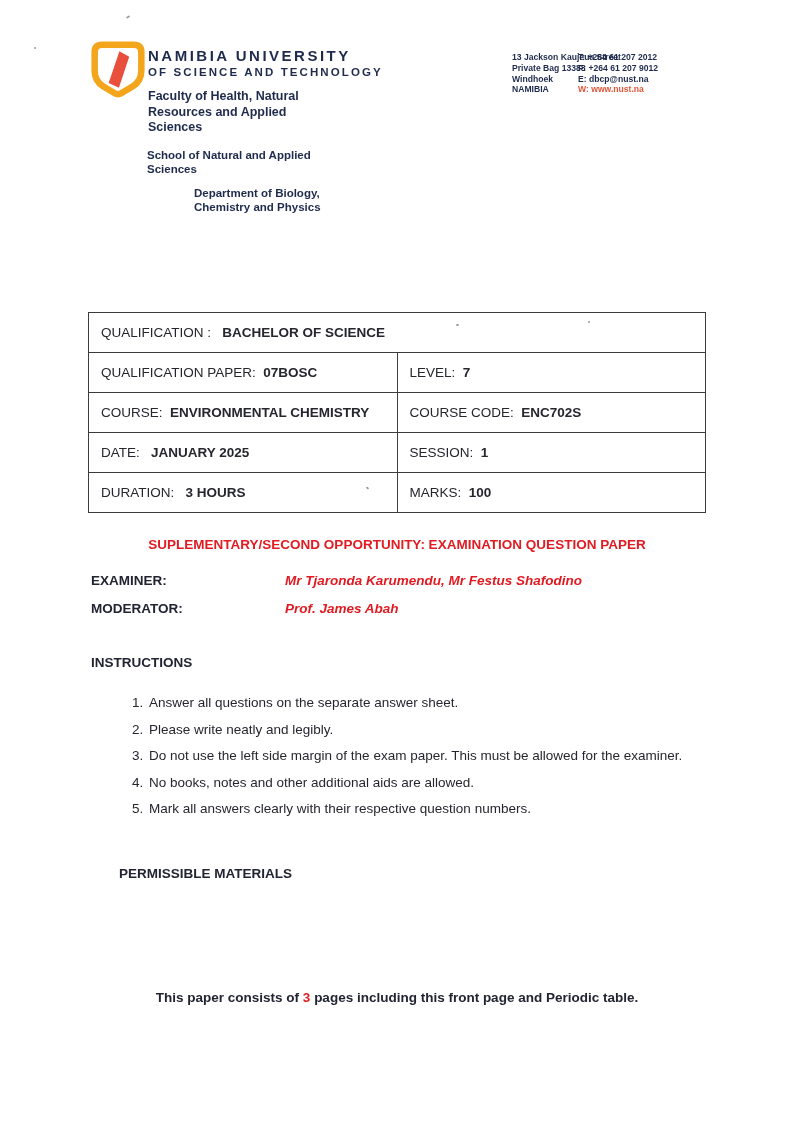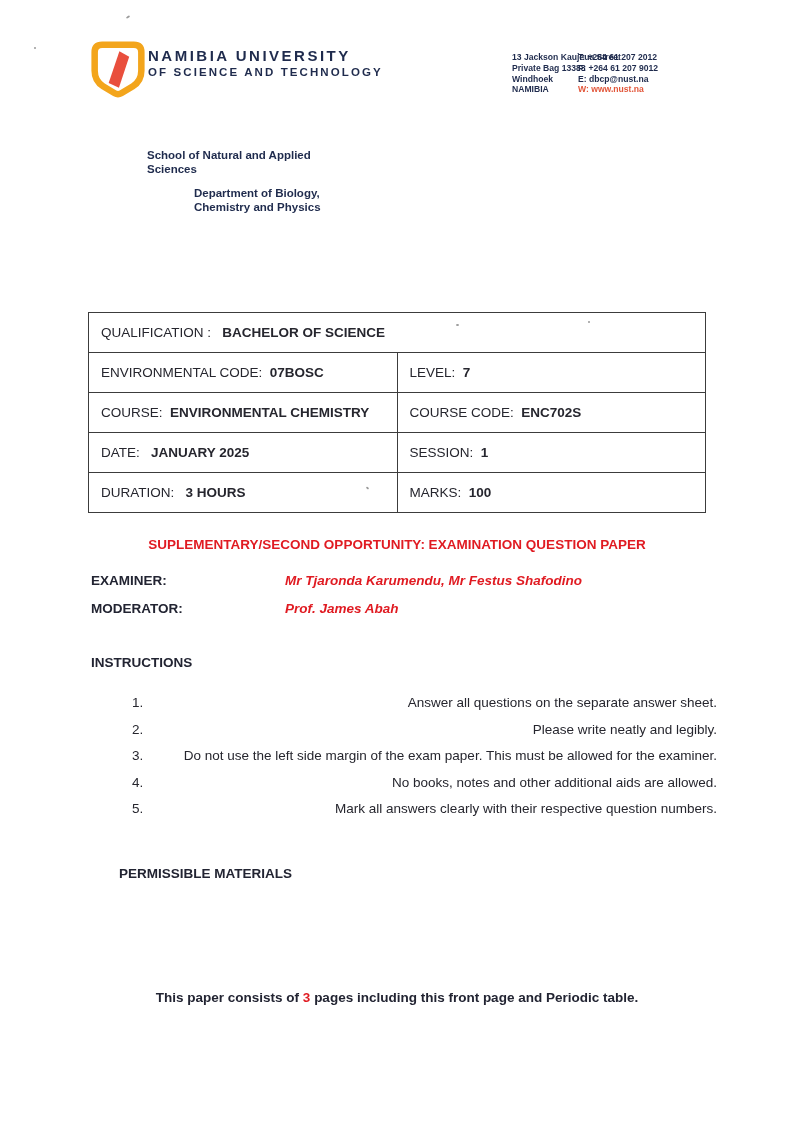--- a/index.html
+++ b/index.html
@@ -83,21 +83,21 @@
   .section-title{
     position:absolute;left:91px;
     font-size:13.5px;font-weight:bold;color:#222432;
   }
   .instructions-title{top:655px;}
   .materials-title{top:866px;margin-left:28px;}
   ol.num-list{
     position:absolute;left:120px;margin:0;padding:0 0 0 27px;
     font-size:13.5px;color:#26262e;
   }
-  ol.num-list li{line-height:26.5px;padding-left:2px;text-align:right;}
+  ol.num-list li{line-height:26.5px;padding-left:2px;}
   .instructions-list{top:690px;width:570px;}
   .materials-list{top:877px;width:570px;}
   
   .footer-note{
     position:absolute;left:0;top:990px;width:794px;
     text-align:center;font-size:13.5px;font-weight:bold;color:#222432;
   }
   .footer-note .red{color:#e01b22;}
 </style>
 </head>
@@ -111,20 +111,21 @@
   <div class="speck" style="left:588px;top:321px;width:2px;height:2px;"></div>
   <div class="speck" style="left:366px;top:487px;width:3px;height:2px;transform:rotate(40deg);"></div>
 
   <svg class="logo" viewBox="0 0 60 62">
     <path d="M13,5 L47,5 Q55,5 55,13 L55,33 Q55,44 46,49.5 L33.5,57 Q30,59 26.5,57 L14,49.5 Q5,44 5,33 L5,13 Q5,5 13,5 Z" fill="none" stroke="#f3a51c" stroke-width="7" stroke-linejoin="round"></path>
     <polygon points="20,46 31.5,12 42,18 31,51" fill="#e94f3d"></polygon>
   </svg>
 
   <div class="univ-name">NAMIBIA UNIVERSITY</div>
   <div class="univ-sub">OF SCIENCE AND TECHNOLOGY</div>
+  <div class="faculty">Faculty of Health, Natural Resources and Applied Sciences</div>
   <div class="school">School of Natural and Applied Sciences</div>
   <div class="department">Department of Biology, Chemistry and Physics</div>
 
   <div class="addr">
     <div>13 Jackson Kaujeua Street</div>
     <div>Private Bag 13388</div>
     <div>Windhoek</div>
     <div>NAMIBIA</div>
   </div>
   <div class="contact">
@@ -137,21 +138,21 @@
   <table class="info-table">
     <tbody>
         <tr>
       <td colspan="2">
         <span class="lbl">QUALIFICATION :</span>&nbsp;&nbsp;
         <span class="val">BACHELOR OF SCIENCE</span>
       </td>
     </tr>
     <tr>
       <td class="c1">
-        <span class="lbl">ENVIRONMENTAL CODE:</span>&nbsp;
+        <span class="lbl">QUALIFICATION PAPER:</span>&nbsp;
         <span class="val">07BOSC</span>
       </td>
       <td class="c2">
         <span class="lbl">LEVEL:</span>&nbsp;
         <span class="val">7</span>
       </td>
     </tr>
     <tr>
       <td class="c1">
         <span class="lbl">COURSE:</span>&nbsp;

